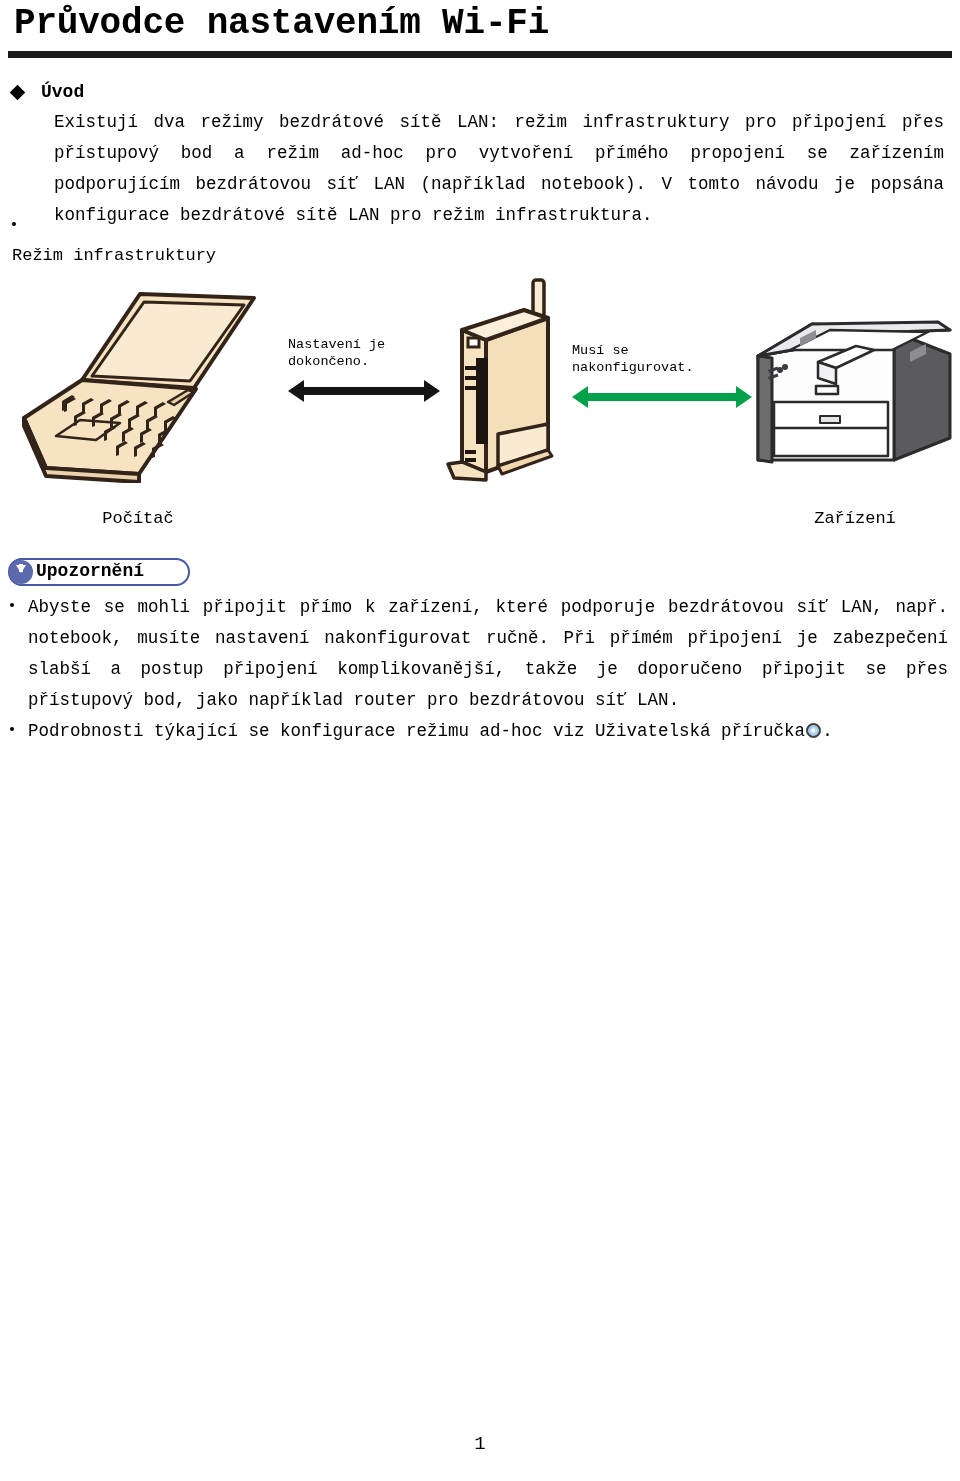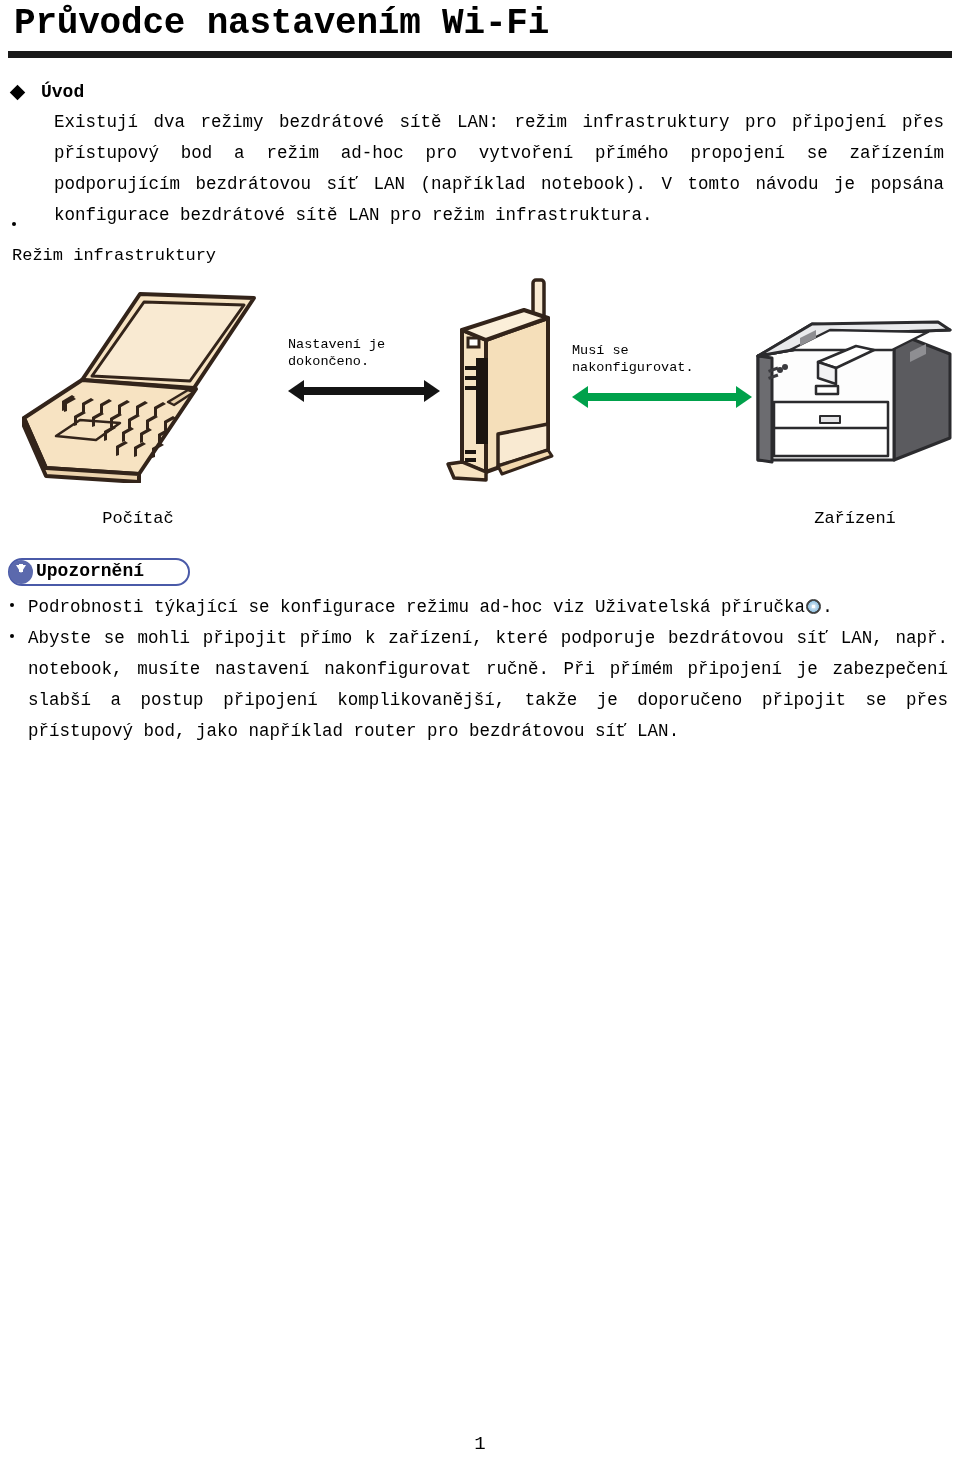--- a/index.html
+++ b/index.html
@@ -452,29 +452,29 @@
   <div class="notice-badge">
     <span class="notice-icon"></span>
     <span class="notice-badge-label">Upozornění</span>
   </div>
 
   <div class="notice-list">
 
     <div class="notice-item">
       <span class="dot-bullet"></span>
       <span class="ni-text">
-        <span class="last">Podrobnosti týkající se konfigurace režimu ad-hoc viz Uživatelská příručka</span><span class="cd-icon"></span><span>.</span>
-      </span>
-    </div>
-
-    <div class="notice-item">
-      <span class="dot-bullet"></span>
-      <span class="ni-text">
         <span>Abyste se mohli připojit přímo k zařízení, které podporuje bezdrátovou síť LAN, např. notebook,</span>
         <span>musíte nastavení nakonfigurovat ručně. Při přímém připojení je zabezpečení slabší a postup připojení</span>
         <span>komplikovanější, takže je doporučeno připojit se přes přístupový bod, jako například router pro</span>
         <span class="last">bezdrátovou síť LAN.</span>
       </span>
     </div>
+
+    <div class="notice-item">
+      <span class="dot-bullet"></span>
+      <span class="ni-text">
+        <span class="last">Podrobnosti týkající se konfigurace režimu ad-hoc viz Uživatelská příručka</span><span class="cd-icon"></span><span>.</span>
+      </span>
+    </div>
   </div>
 
   <div class="page-number">1</div>
 </div>
 
 </body></html>

